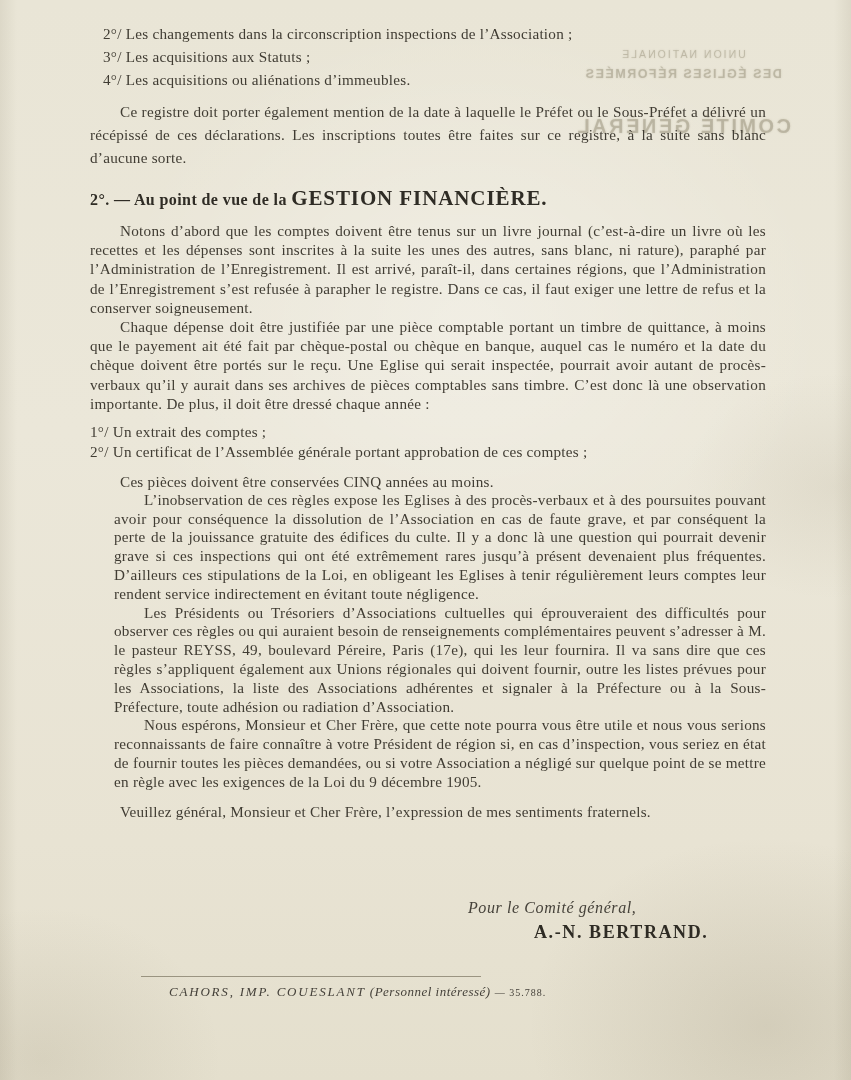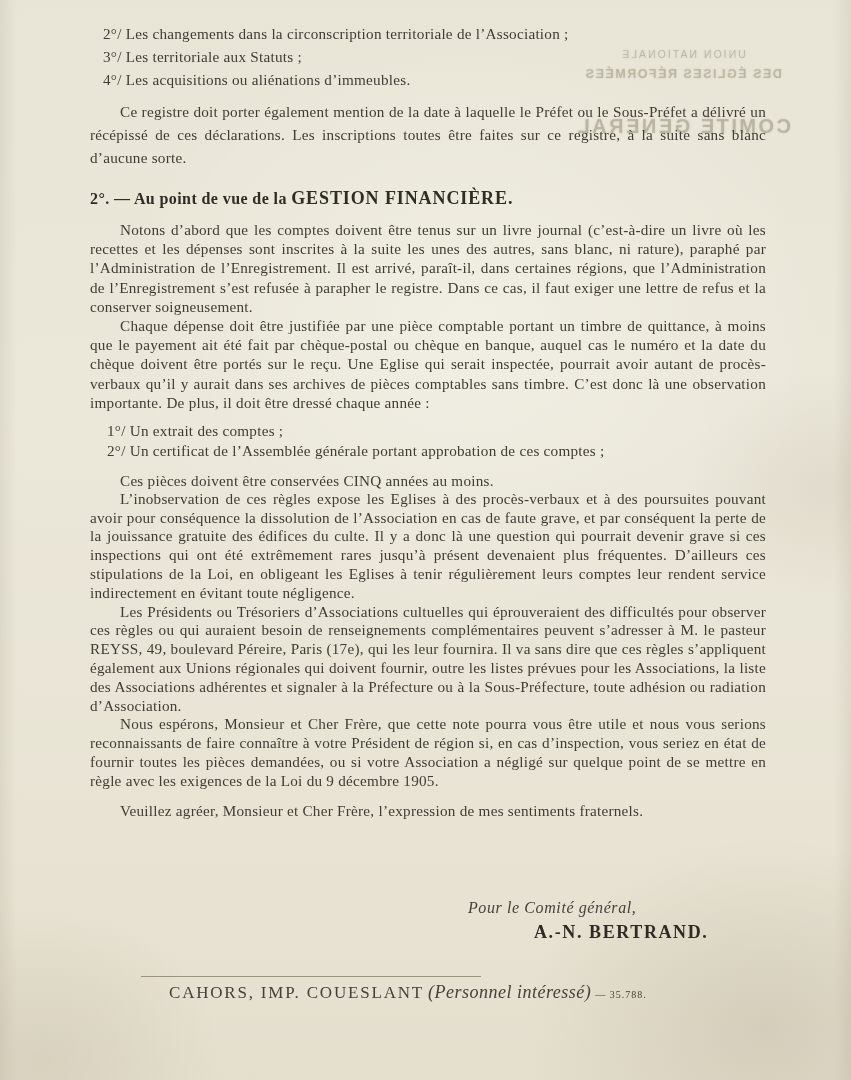--- a/index.html
+++ b/index.html
@@ -42,66 +42,66 @@
   .para{
     margin:0;text-align:justify;text-align-last:left;text-indent:30px;
     line-height:23px;
   }
   .p-registre{margin-top:9px;}
   .heading{
     margin:18px 0 10px 0;
     font-weight:bold;color:#2f2c25;
     font-size:16px;letter-spacing:0.4px;line-height:22px;
   }
-  .heading .caps{font-size:18px;letter-spacing:0.9px;}
+  .heading .caps{font-size:21px;letter-spacing:0.9px;}
   .p-notons{line-height:19.2px;}
   .p-depense{line-height:19.2px;}
   .annual{margin-top:9px;line-height:20.4px;}
-  .annual .li{padding-left:70px;text-indent:-70px;text-align:justify;text-align-last:left;margin-left:17px;}
+  .annual .li{padding-left:70px;text-indent:-70px;text-align:justify;text-align-last:left;}
   .p-cinq{margin-top:9px;line-height:19px;}
-  .p-inobservation,.p-presidents,.p-esperons{line-height:18.8px;}
+  .p-inobservation,.p-presidents,.p-esperons{line-height:18.8px;margin-left:24px;}
   .p-veuillez{margin-top:10px;line-height:19px;}
   .sig-for{
     position:absolute;left:468px;top:899px;
     font-style:italic;font-size:16px;letter-spacing:0.6px;color:#46423a;text-align:center;
   }
   .sig-name{
     position:absolute;left:534px;top:922px;
     font-weight:bold;font-size:18px;letter-spacing:1.6px;color:#2e2b24;
   }
   .footer{
     position:absolute;left:141px;top:976px;width:560px;
   }
   .footer-rule{
     width:340px;height:0;
     border-top:1.5px solid rgba(92,85,66,0.55);
   }
   .footer-text{
     margin-top:5px;padding-left:28px;white-space:nowrap;color:#45413a;
   }
-  .footer-text .printer{font-size:17px;letter-spacing:1.8px;}
-  .footer-text .fnote{font-style:italic;font-size:18px;letter-spacing:0.5px;}
+  .footer-text .printer{font-size:13px;letter-spacing:1.8px;font-style:italic;}
+  .footer-text .fnote{font-style:italic;font-size:13px;letter-spacing:0.5px;}
   .footer-text .fnum{font-size:10px;letter-spacing:1px;}
 </style>
 </head>
 <body>
 
 <div class="page">
 
   <div class="ghost">
     <div class="g1">UNION NATIONALE</div>
     <div class="g2">DES ÉGLISES RÉFORMÉES</div>
     <div class="g3">COMITÉ GÉNÉRAL</div>
   </div>
 
   <div class="content">
 
     <div class="toplist">
-      <div class="li"><span class="num">2°/</span> <span>Les changements dans la circonscription territoriale de l’Association ;</span></div>
-      <div class="li"><span class="num">3°/</span> <span>Les territoriale aux Statuts ;</span></div>
+      <div class="li"><span class="num">2°/</span> <span>Les changements dans la circonscription inspections de l’Association ;</span></div>
+      <div class="li"><span class="num">3°/</span> <span>Les acquisitions aux Statuts ;</span></div>
       <div class="li"><span class="num">4°/</span> <span>Les acquisitions ou aliénations d’immeubles.</span></div>
     </div>
 
     <p class="para p-registre">Ce registre doit porter également mention de la date à laquelle le Préfet ou le Sous-Préfet a délivré un récépissé de ces déclarations. Les inscriptions toutes être faites sur ce registre, à la suite sans blanc d’aucune sorte.</p>
 
     <div class="heading"><span>2°. — Au point de vue de la </span><span class="caps">GESTION FINANCIÈRE.</span></div>
 
     <p class="para p-notons">Notons d’abord que les comptes doivent être tenus sur un livre journal (c’est-à-dire un livre où les recettes et les dépenses sont inscrites à la suite les unes des autres, sans blanc, ni rature), paraphé par l’Administration de l’Enregistrement. Il est arrivé, paraît-il, dans certaines régions, que l’Administration de l’Enregistrement s’est refusée à parapher le registre. Dans ce cas, il faut exiger une lettre de refus et la conserver soigneusement.</p>
 
     <p class="para p-depense">Chaque dépense doit être justifiée par une pièce comptable portant un timbre de quittance, à moins que le payement ait été fait par chèque-postal ou chèque en banque, auquel cas le numéro et la date du chèque doivent être portés sur le reçu. Une Eglise qui serait inspectée, pourrait avoir autant de procès-verbaux qu’il y aurait dans ses archives de pièces comptables sans timbre. C’est donc là une observation importante. De plus, il doit être dressé chaque année :</p>
@@ -112,21 +112,21 @@
     </div>
 
     <p class="para p-cinq">Ces pièces doivent être conservées CINQ années au moins.</p>
 
     <p class="para p-inobservation">L’inobservation de ces règles expose les Eglises à des procès-verbaux et à des poursuites pouvant avoir pour conséquence la dissolution de l’Association en cas de faute grave, et par conséquent la perte de la jouissance gratuite des édifices du culte. Il y a donc là une question qui pourrait devenir grave si ces inspections qui ont été extrêmement rares jusqu’à présent devenaient plus fréquentes. D’ailleurs ces stipulations de la Loi, en obligeant les Eglises à tenir régulièrement leurs comptes leur rendent service indirectement en évitant toute négligence.</p>
 
     <p class="para p-presidents">Les Présidents ou Trésoriers d’Associations cultuelles qui éprouveraient des difficultés pour observer ces règles ou qui auraient besoin de renseignements complémentaires peuvent s’adresser à M. le pasteur REYSS, 49, boulevard Péreire, Paris (17e), qui les leur fournira. Il va sans dire que ces règles s’appliquent également aux Unions régionales qui doivent fournir, outre les listes prévues pour les Associations, la liste des Associations adhérentes et signaler à la Préfecture ou à la Sous-Préfecture, toute adhésion ou radiation d’Association.</p>
 
     <p class="para p-esperons">Nous espérons, Monsieur et Cher Frère, que cette note pourra vous être utile et nous vous serions reconnaissants de faire connaître à votre Président de région si, en cas d’inspection, vous seriez en état de fournir toutes les pièces demandées, ou si votre Association a négligé sur quelque point de se mettre en règle avec les exigences de la Loi du 9 décembre 1905.</p>
 
-    <p class="para p-veuillez">Veuillez agréer, Monsieur et Cher Frère, l’expression de mes sentiments fraternels.</p>
+    <p class="para p-veuillez">Veuillez général, Monsieur et Cher Frère, l’expression de mes sentiments fraternels.</p>
 
   </div>
 
   <div class="sig-for">Pour le Comité général,</div>
   <div class="sig-name">A.-N. BERTRAND.</div>
 
   <div class="footer">
     <div class="footer-rule"></div>
     <div class="footer-text">
       <span class="printer">CAHORS, IMP. COUESLANT</span>

